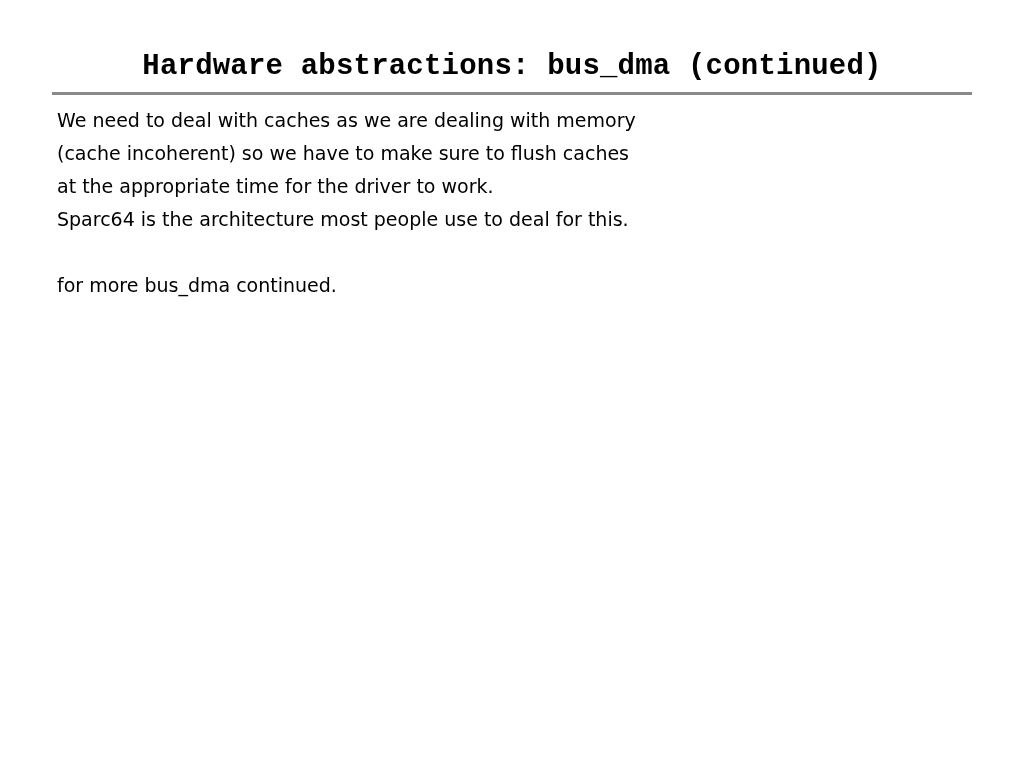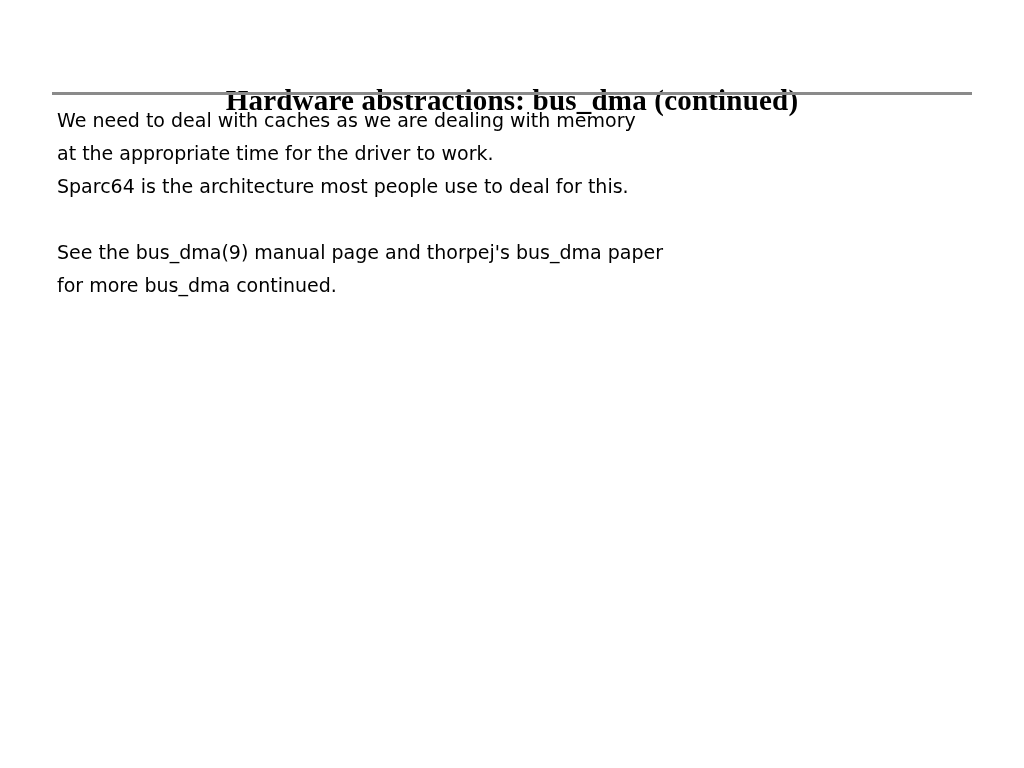--- a/index.html
+++ b/index.html
@@ -22,22 +22,21 @@
   .slide-title {
     position: absolute;
     top: 50px;
     left: 0;
     width: 1024px;
     text-align: center;
     font-size: 29px;
     font-weight: bold;
     color: #000000;
     letter-spacing: 0.2px;
-    font-family: Liberation Serif, serif;
-    margin-top: 34px;
+    font-family: Liberation Mono, monospace;
   }
   .title-rule {
     position: absolute;
     top: 92px;
     left: 52px;
     width: 920px;
     height: 3px;
     background: #8a8a8a;
   }
   .body-block {
@@ -61,20 +60,20 @@
 <body>
 
 <div class="slide">
 
   <div class="slide-title">Hardware abstractions: bus_dma (continued)</div>
 
   <div class="title-rule"></div>
 
   <div class="body-block">
     <div class="body-line">We need to deal with caches as we are dealing with memory</div>
+    <div class="body-line">(cache incoherent) so we have to make sure to flush caches</div>
     <div class="body-line">at the appropriate time for the driver to work.</div>
     <div class="body-line">Sparc64 is the architecture most people use to deal for this.</div>
     <div class="body-line spacer"></div>
-    <div class="body-line">See the bus_dma(9) manual page and thorpej's bus_dma paper</div>
     <div class="body-line">for more bus_dma continued.</div>
   </div>
 
 </div>
 
 </body></html>

